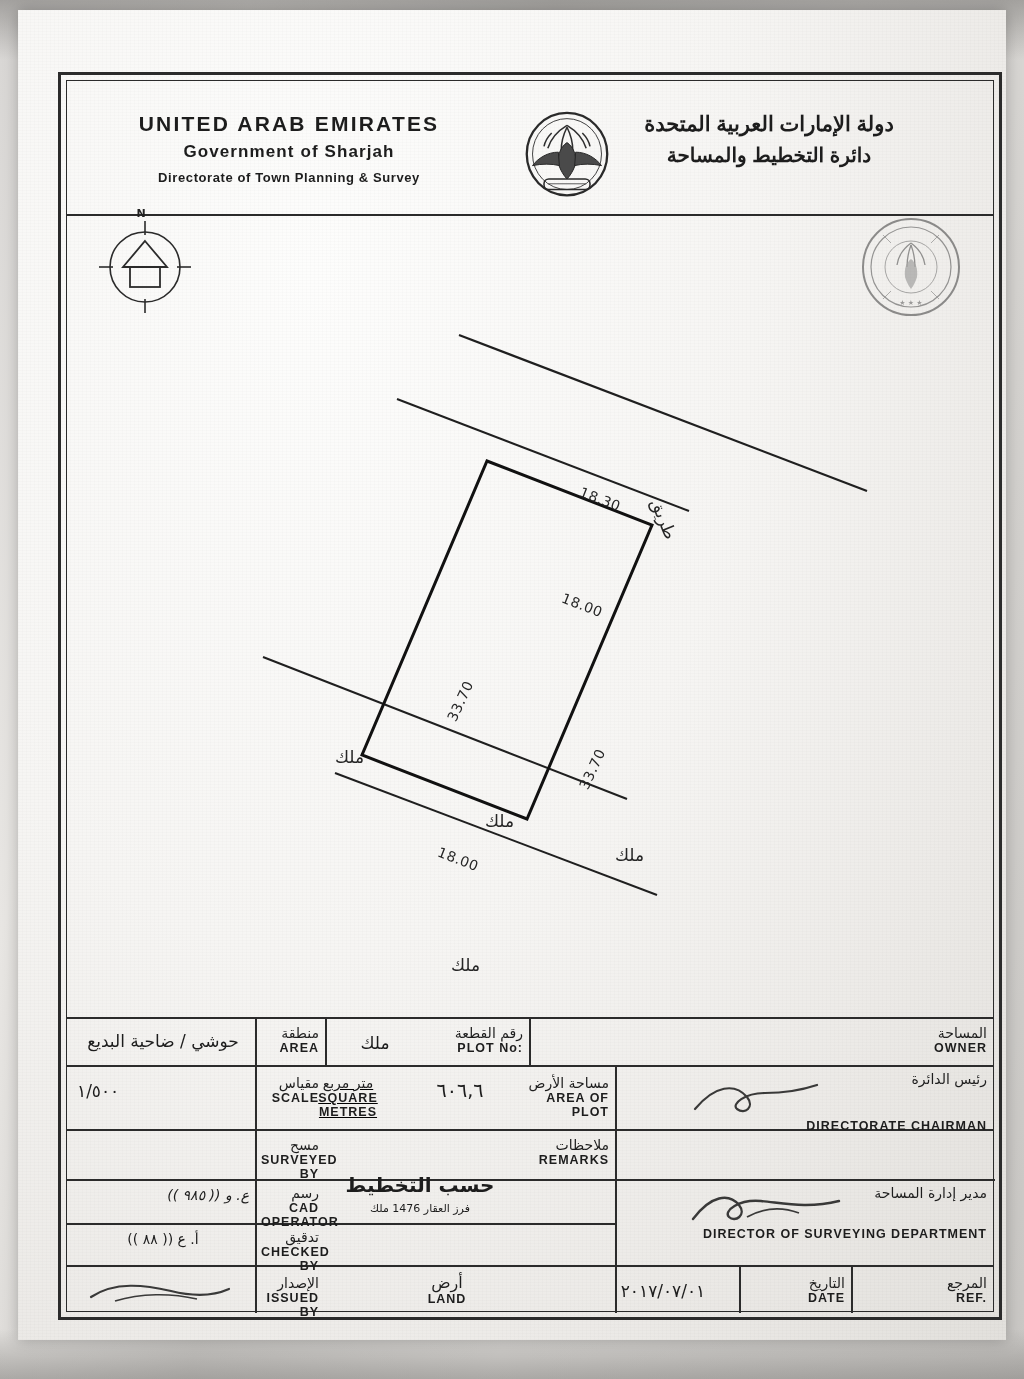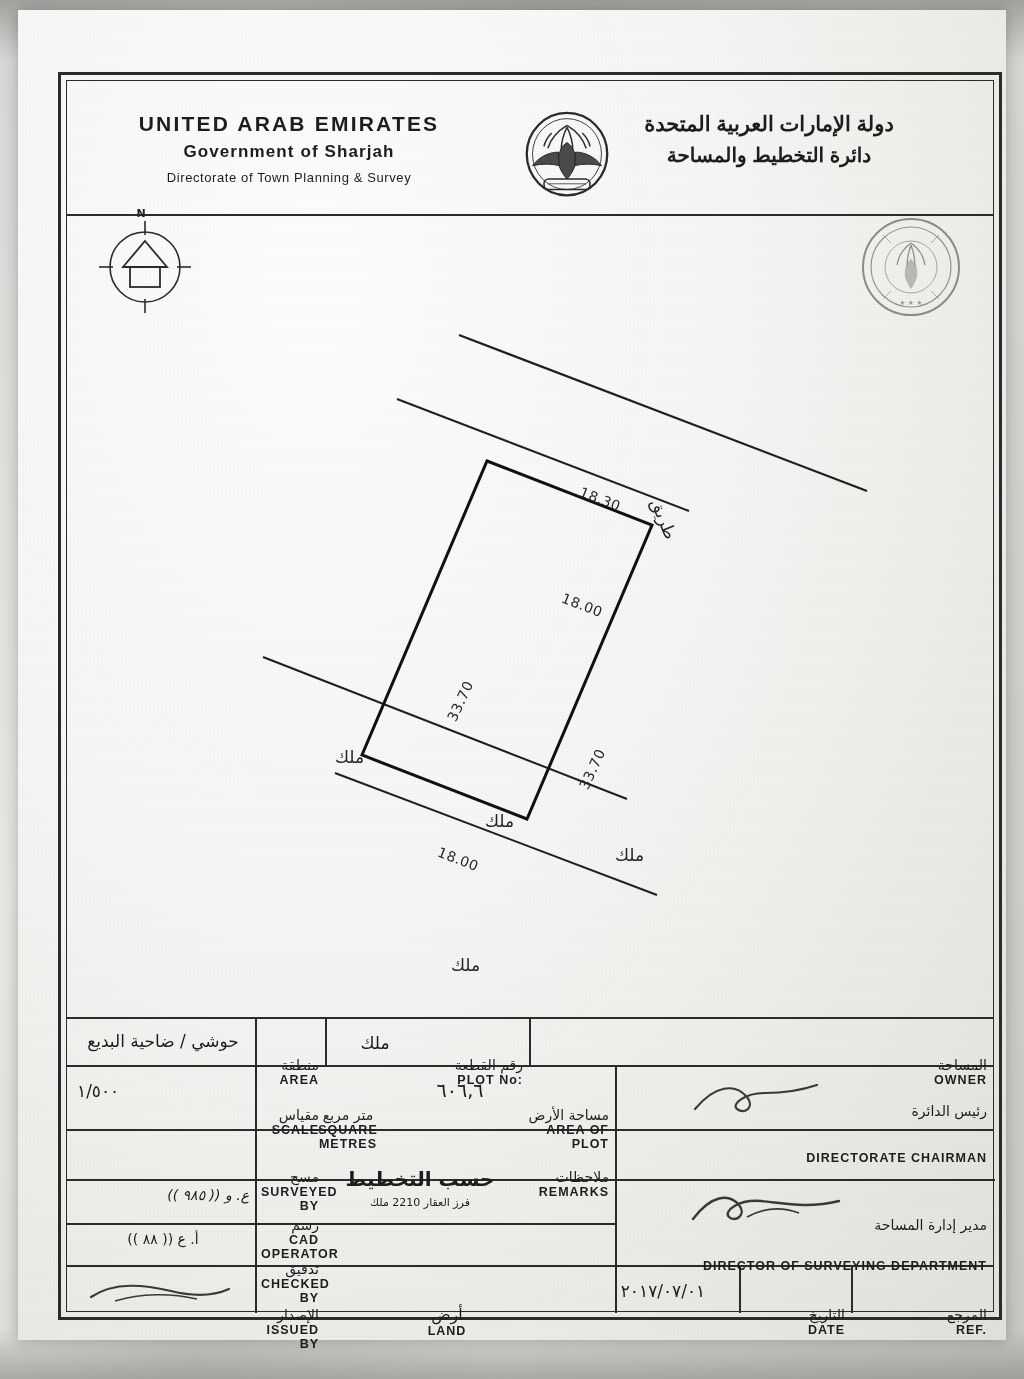--- a/index.html
+++ b/index.html
@@ -92,21 +92,21 @@
   }
   .hdr-left .l2 {
     font-size: 17px;
     font-weight: bold;
     letter-spacing: 1.1px;
     color: #1d1d1d;
     margin-top: 6px;
   }
   .hdr-left .l3 {
     font-size: 13px;
-    font-weight: normal;
+    font-weight: bold;
     letter-spacing: 0.6px;
     color: #1d1d1d;
     margin-top: 8px;
   }
   .hdr-right {
     position: absolute;
     right: 24px; top: 14px;
     width: 400px;
     text-align: center;
     direction: rtl;
@@ -192,21 +192,20 @@
   .tcell {
     position: absolute;
     box-sizing: border-box;
   }
   .lbl-ar {
     font-size: 14px;
     direction: rtl;
     color: #1d1d1d;
     text-align: right;
     font-family: "DejaVu Sans", sans-serif;
-    margin-top: 32px;
   }
   .lbl-en {
     font-size: 12.5px;
     font-weight: bold;
     letter-spacing: 1px;
     color: #1d1d1d;
     text-align: right;
   }
   .val {
     font-size: 17px;
@@ -377,21 +376,21 @@
           <div class="lbl-en">SCALE</div>
         </div>
         <div class="tcell" style="left:10px; top:62px; width:172px;">
           <div class="val" style="text-align:left;">١/٥٠٠</div>
         </div>
 
         <div class="tcell" style="left:454px; top:56px; width:88px;">
           <div class="lbl-ar">مساحة الأرض</div>
           <div class="lbl-en">AREA OF PLOT</div>
         </div>
-        <div class="tcell" style="left:236px; top:56px; width:90px;">
+        <div class="tcell" style="left:236px; top:56px; width:90px;text-decoration:underline;">
           <div class="lbl-ar" style="text-align:center;">متر مربع</div>
           <div class="lbl-en" style="text-align:center;">SQUARE METRES</div>
         </div>
         <div class="tcell" style="left:340px; top:60px; width:106px;">
           <div class="val" style="text-align:center; font-size:19px;">٦٠٦,٦</div>
         </div>
 
         <div class="tcell" style="left:556px; top:52px; width:364px;">
           <div class="lbl-ar">رئيس الدائرة</div>
           <div class="lbl-en" style="margin-top:32px;">DIRECTORATE CHAIRMAN</div>
@@ -423,23 +422,23 @@
           <div class="lbl-en">CHECKED BY</div>
         </div>
         <div class="tcell" style="left:10px; top:212px; width:172px;">
           <div class="val val-sm" style="text-align:center;">أ. ع (( ٨٨ ))</div>
         </div>
 
         <div class="tcell" style="left:454px; top:118px; width:88px;">
           <div class="lbl-ar">ملاحظات</div>
           <div class="lbl-en">REMARKS</div>
         </div>
-        <div class="tcell" style="left:260px; top:148px; width:186px;">
+        <div class="tcell" style="left:260px; top:154px; width:186px;">
           <div class="val" style="text-align:center; font-size:20px; font-weight:bold;">حسب التخطيط</div>
-          <div class="val" style="text-align:center; font-size:11px; margin-top:5px;">فرز العقار 2210 ملك</div>
+          <div class="val" style="text-align:center; font-size:11px; margin-top:5px;">فرز العقار 1476 ملك</div>
         </div>
 
         <div class="tcell" style="left:556px; top:166px; width:364px;">
           <div class="lbl-ar">مدير إدارة المساحة</div>
           <div class="lbl-en" style="margin-top:26px;">DIRECTOR OF SURVEYING DEPARTMENT</div>
         </div>
         <div class="sig" style="left:620px; top:170px;">
           <svg width="160" height="40" viewBox="0 0 160 40">
             <path d="M6 30 C24 6 42 4 52 16 C60 26 48 34 42 28 C36 22 52 10 74 12 C96 14 120 20 152 12" fill="none" stroke="#1b1b1b" stroke-width="2.4" stroke-linecap="round"></path>
             <path d="M60 28 C78 18 96 18 112 24" fill="none" stroke="#1b1b1b" stroke-width="1.8"></path>

